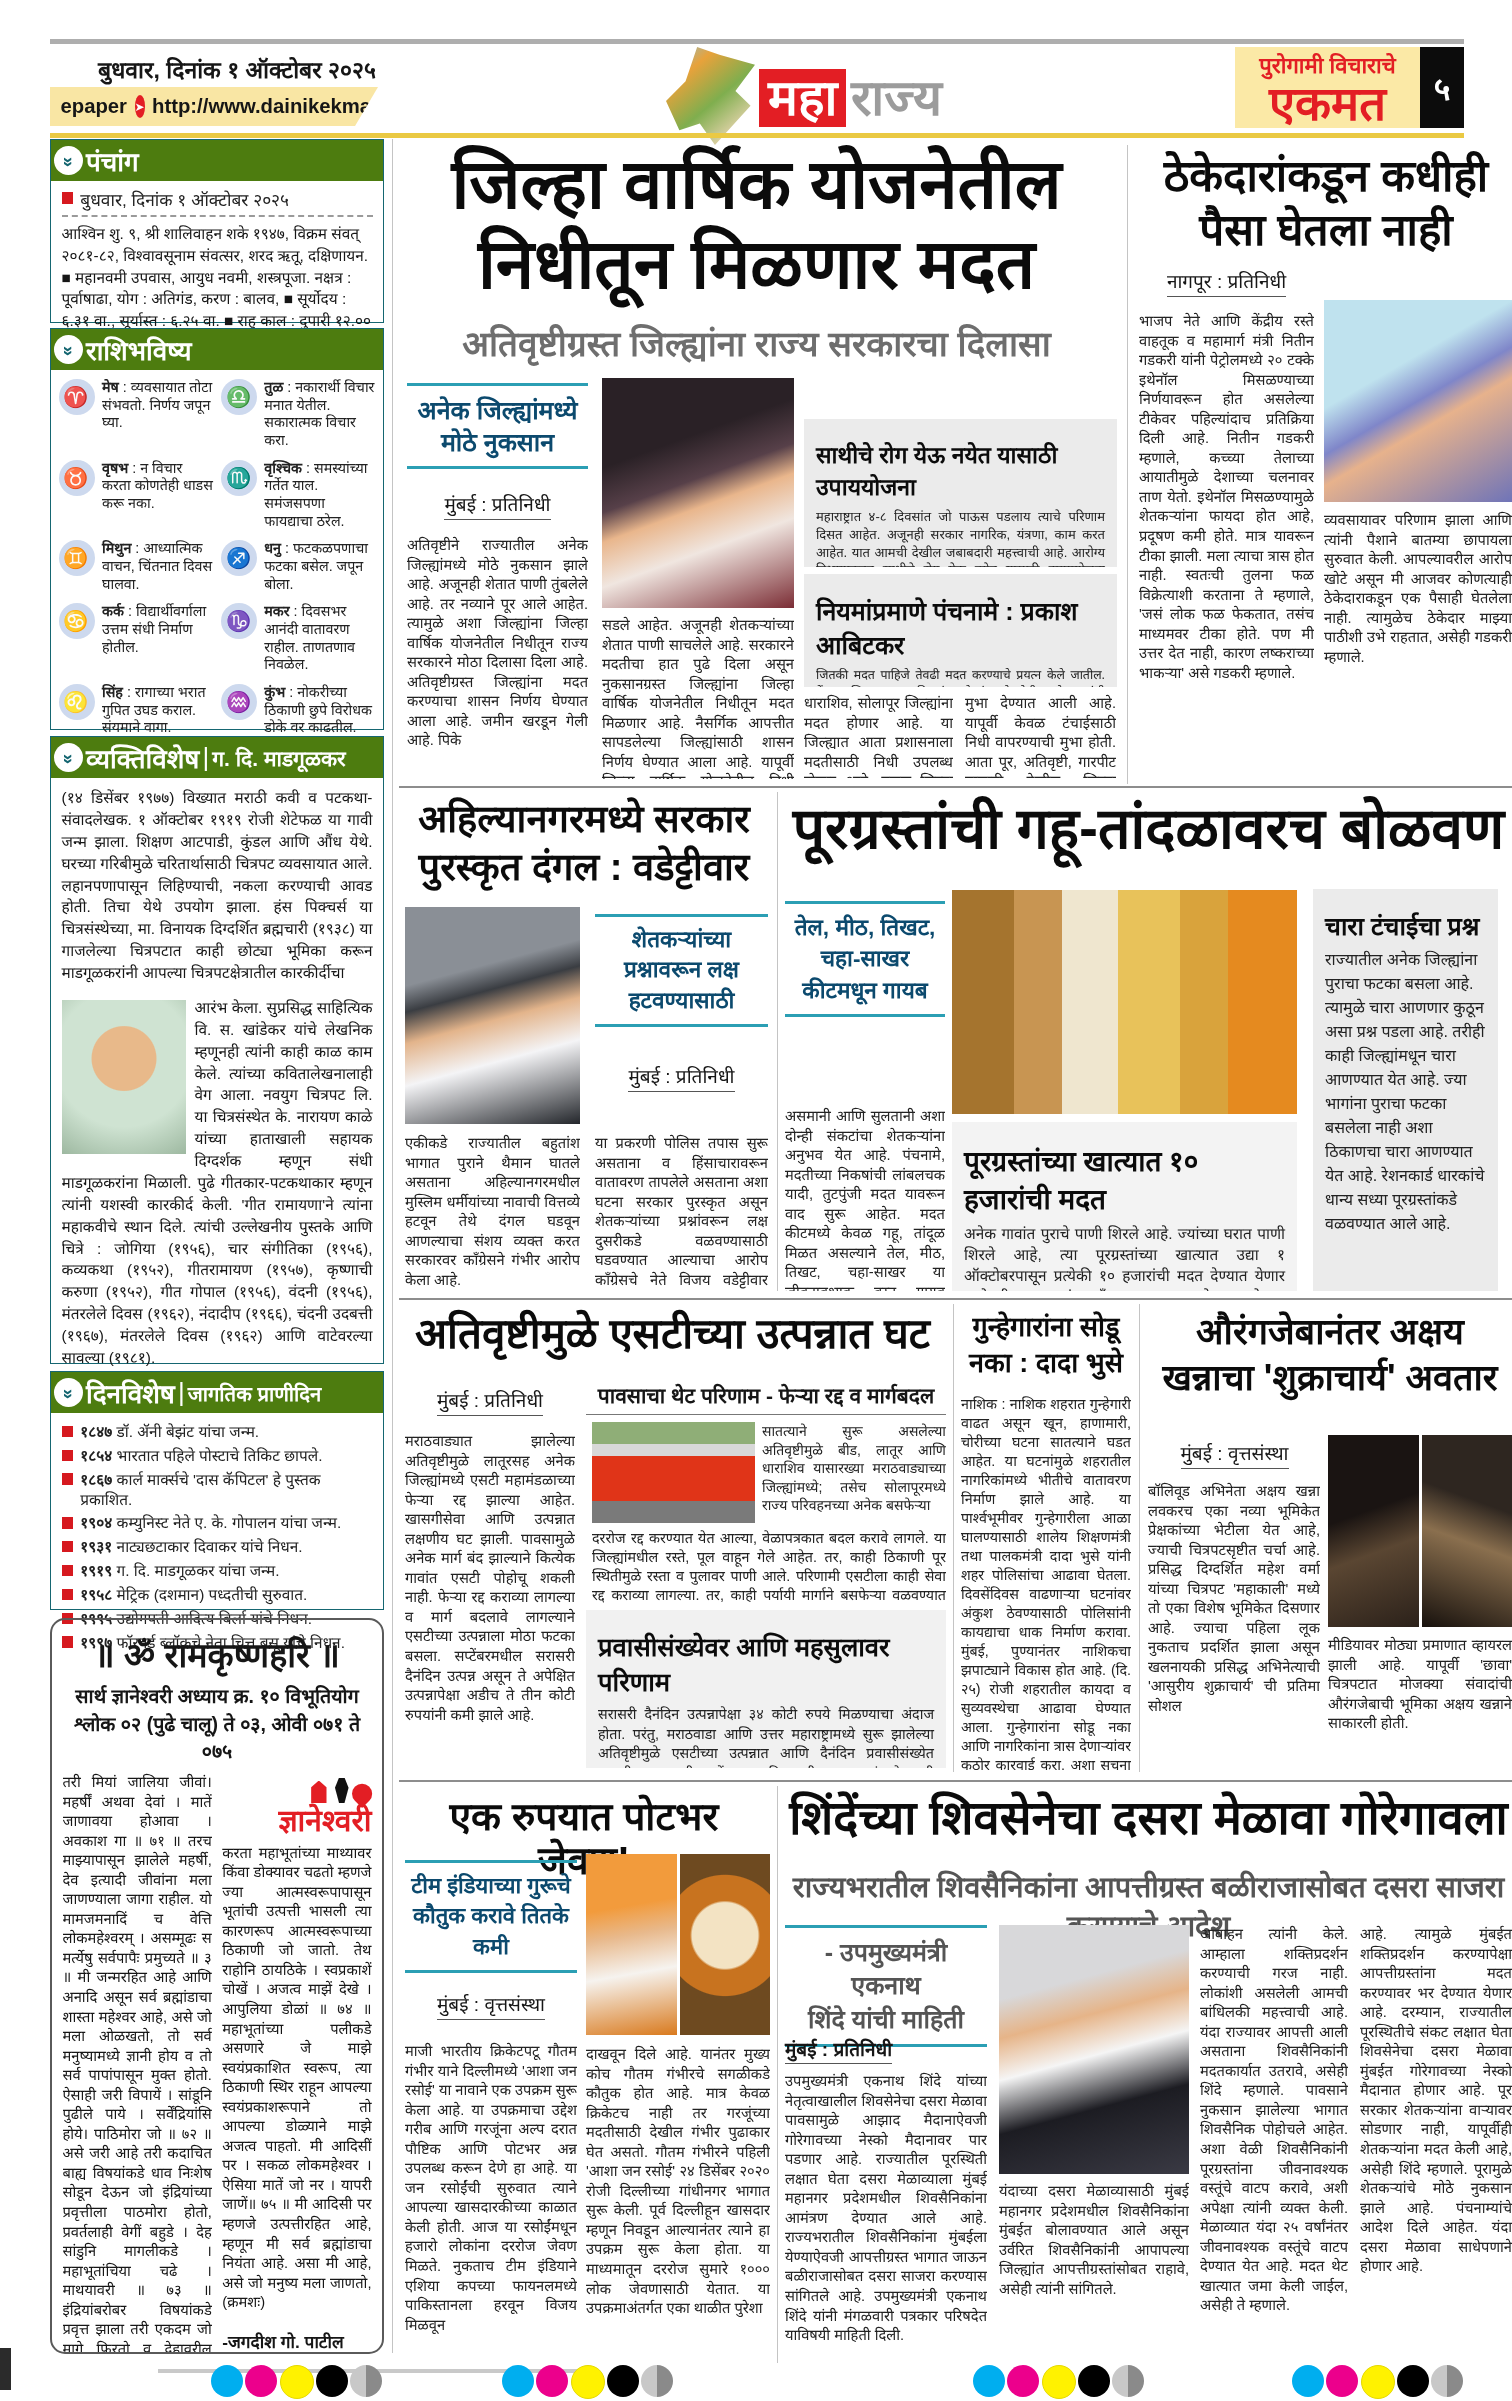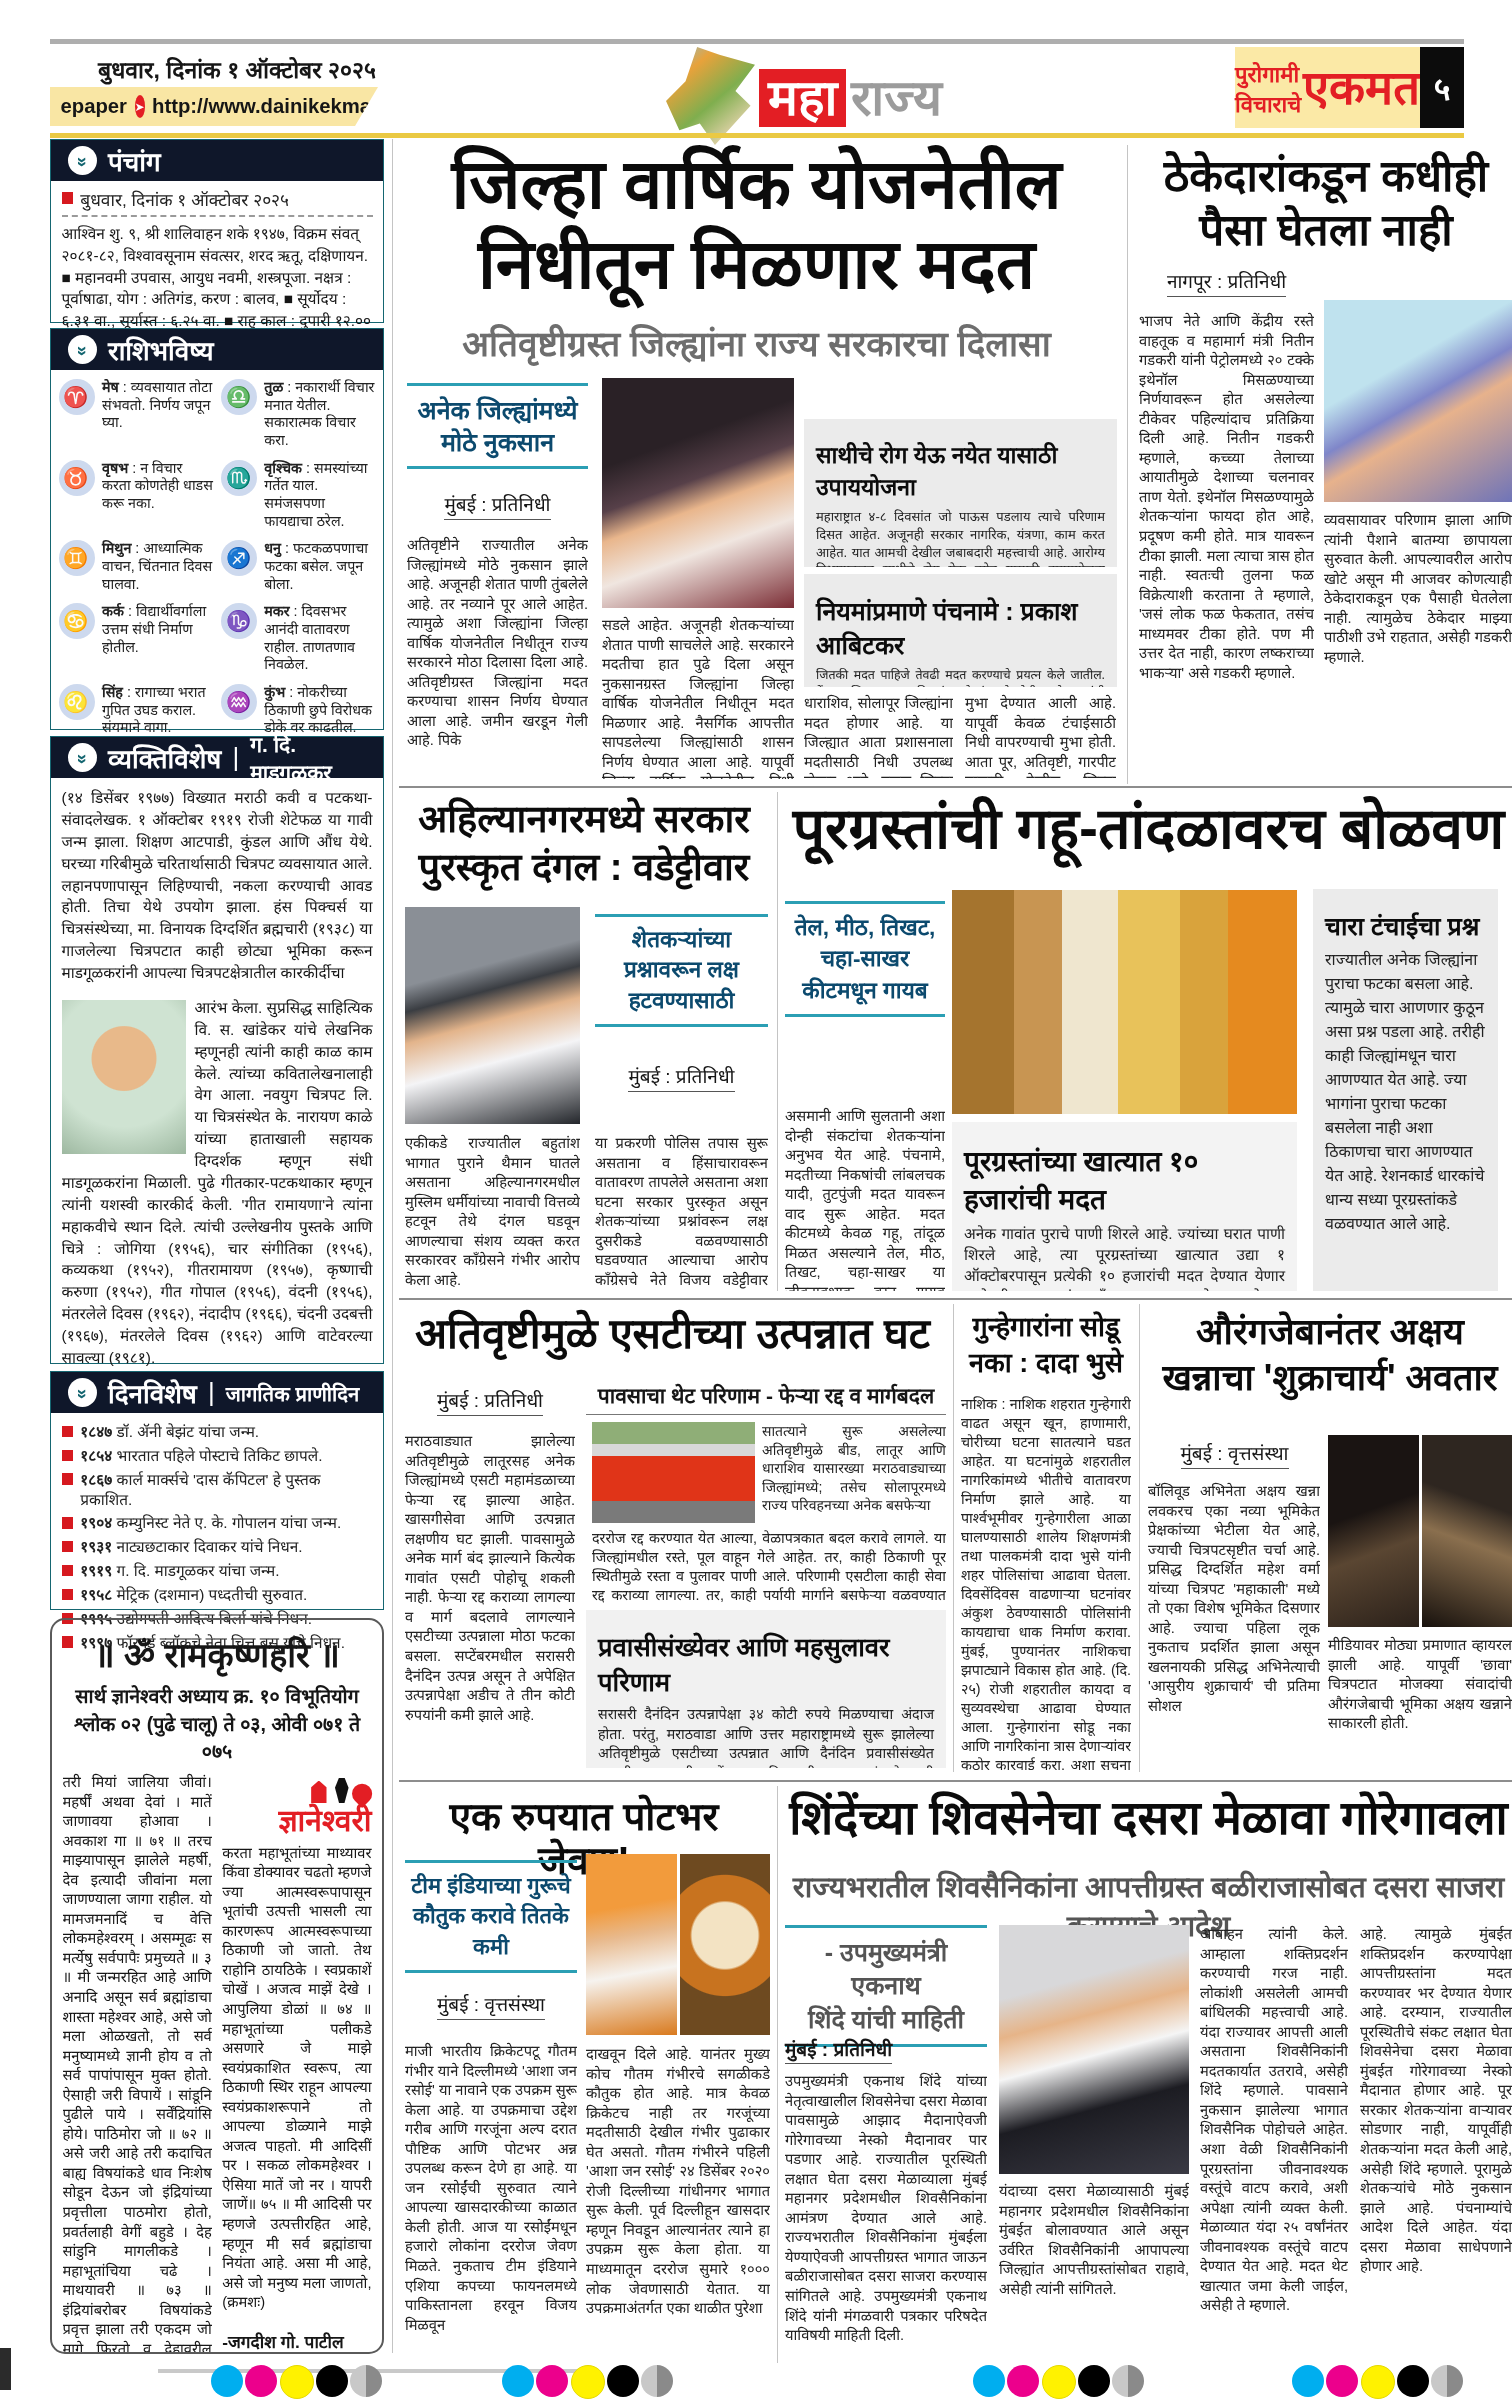--- a/index.html
+++ b/index.html
@@ -10,21 +10,21 @@
   .col{position:absolute;font-size:14.7px;line-height:1.33;text-align:justify;overflow:hidden;color:#222}
   .hl{font-weight:bold;color:#0b0b0b;line-height:1.12;text-align:center;position:absolute}
   .sub{font-weight:bold;color:#6e6e6e;text-align:center;position:absolute}
   .tealbox{position:absolute;border-top:3px solid #2b9fb4;border-bottom:3px solid #2b9fb4;padding:7.5px 3px;box-sizing:border-box;text-align:center;font-weight:bold;color:#0c4a6e}
   .gb{position:absolute;background:#ebebeb;padding:19px 12px;box-sizing:border-box;overflow:hidden}
   .gb h4{margin:0 0 6px;font-size:25px;color:#0b0b0b}
   .gb p{margin:0;font-size:14.7px;line-height:1.37;text-align:justify;color:#222}
   .dl{position:absolute;font-weight:normal;font-size:19px;text-align:center}
   .dl span{border-bottom:1.5px solid #555;padding-bottom:3.8px}
   .sbx{position:absolute;left:50px;width:334px;border:1.5px solid #156671;box-sizing:border-box;background:#fff}
-  .sbx .hd{background:#0f172a;color:#fff;font-weight:bold;font-size:26px;height:41px;display:flex;align-items:center;gap:11px;padding:0 17px;box-sizing:border-box}
+  .sbx .hd{background:#4d7c0f;color:#fff;font-weight:bold;font-size:26px;height:41px;display:flex;align-items:center;gap:3px;padding:0 3px;box-sizing:border-box}
   .chev{width:29px;height:29px;border-radius:50%;background:#fff;color:#156671;display:flex;align-items:center;justify-content:center;font-weight:bold;font-size:18px;flex:none}
   .chev i{font-style:normal;transform:rotate(90deg);letter-spacing:-3px}
   .zrow{display:flex;gap:7.5px;align-items:flex-start;margin-bottom:8.3px}
   .zc{width:36px;height:36px;border-radius:50%;background:#cdd9ee;display:flex;align-items:center;justify-content:center;font-size:20.3px;color:#111;flex:none}
   .ztx{font-size:14.3px;line-height:1.24;color:#222}
   .din{display:flex;gap:7.5px;font-size:15.4px;line-height:1.3;margin-bottom:3.8px;color:#222}
   .rsq{width:11.3px;height:11.3px;background:#d6191f;margin-top:3.8px;flex:none}
   .ph{position:absolute;overflow:hidden}
   .vr{position:absolute;width:0.8px;background:#c4c4c4}
   .hr2{position:absolute;height:1.5px;background:#8d8d8d}
@@ -41,21 +41,21 @@
   <div class="abs" style="left:50px;top:87px;width:328px;height:39px;background:#f9e6a4;clip-path:polygon(0 0,100% 0,93% 100%,0 100%);display:flex;align-items:center;gap:7.5px;padding-left:10.5px;box-sizing:border-box">
     <span class="b" style="font-size:20.3px">epaper</span>
     <span style="width:22.6px;height:22.6px;border-radius:50%;background:#e31e24;color:#fff;display:flex;align-items:center;justify-content:center;font-size:12px">➤</span>
     <span class="b" style="font-size:20.3px">http://www.dainikekmat.com</span>
   </div>
   <div class="ph" style="left:666px;top:47px;width:89px;height:98px;background:linear-gradient(140deg,#7ec3e0 0%,#e8a23b 25%,#7fae4e 55%,#d8cfa0 80%,#88b6d6 100%);clip-path:polygon(35% 0,60% 8%,100% 18%,78% 45%,95% 60%,55% 100%,38% 78%,15% 85%,0 55%,22% 35%)"></div>
   <div class="abs" style="left:759px;top:69px;display:flex;align-items:center">
     <span class="b" style="background:#e31e24;color:#fff;font-size:50px;padding:1.5px 9px;line-height:1.1">महा</span>
     <span class="b" style="color:#9c9c9c;font-size:50px;padding-left:4.5px;line-height:1.1">राज्य</span>
   </div>
-  <div class="abs" style="left:1235px;top:47px;width:185px;height:81px;background:#fbe9a6;display:flex;flex-direction:row;align-items:center;justify-content:flex-start">
+  <div class="abs" style="left:1235px;top:47px;width:185px;height:81px;background:#fbe9a6;display:flex;flex-direction:column;align-items:center;justify-content:flex-end">
     <span class="b" style="color:#e31e24;font-size:22px">पुरोगामी विचाराचे</span>
     <span class="b" style="color:#e31e24;font-size:47px;line-height:1.05">एकमत</span>
   </div>
   <div class="abs" style="left:1420px;top:47px;width:44px;height:81px;background:#0c0c0c;display:flex;align-items:center;justify-content:center">
     <span class="b" style="color:#fff;font-size:32px">५</span>
   </div>
   <div class="abs" style="left:50px;top:133px;width:1414px;height:4.5px;background:#eac943"></div>
 
   <div class="sbx" style="top:139px;height:184px">
     <div class="hd">

